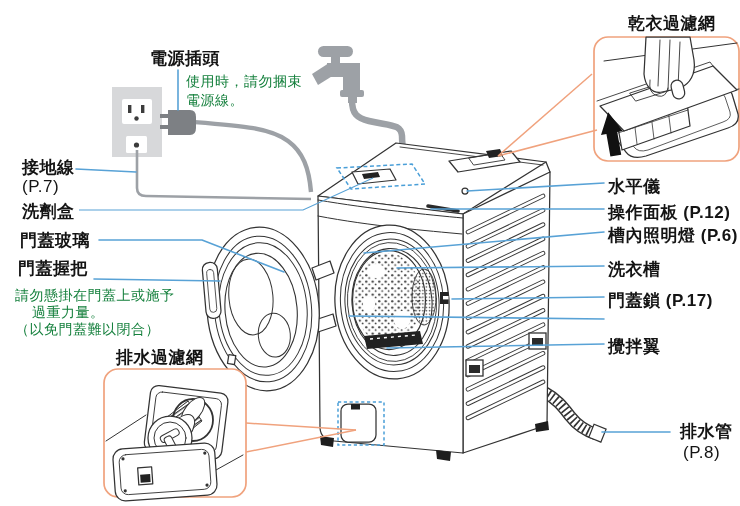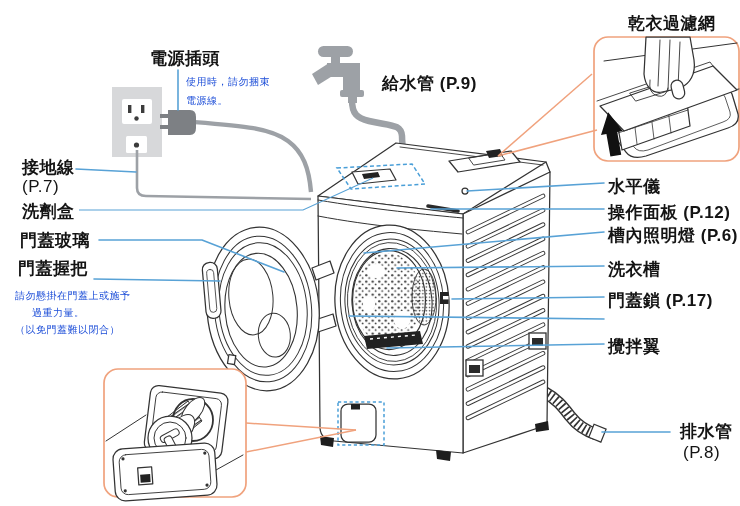--- a/index.html
+++ b/index.html
@@ -1,21 +1,21 @@
 <!DOCTYPE html>
 <html><head>
 <meta charset="utf-8">
 <style>
   html,body{margin:0;padding:0;background:#fff;}
   .canvas{position:relative;width:740px;height:506px;background:#fff;overflow:hidden;
           font-family:"Liberation Sans","DejaVu Sans",sans-serif;}
   .canvas svg{position:absolute;left:0;top:0;}
   .lbl{position:absolute;white-space:nowrap;color:#141414;}
   .big{font-size:17px;font-weight:700;letter-spacing:0.5px;}
-  .note{font-size:10px;font-weight:400;color:#1d4ed8;letter-spacing:0.5px;line-height:17px;}
+  .note{font-size:14px;font-weight:400;color:#15803d;letter-spacing:0.5px;line-height:17px;}
   .ln{stroke:#333;stroke-width:1.25;fill:none;stroke-linejoin:round;stroke-linecap:round;}
   .fw{fill:#fff;}
   .blue{stroke:#58a2d6;stroke-width:1.6;fill:none;stroke-linecap:round;stroke-linejoin:round;}
   .bluethin{stroke:#58a2d6;stroke-width:1.1;fill:none;}
   .orange{stroke:#f0a27d;stroke-width:1.5;fill:none;stroke-linejoin:round;}
   .obox{stroke:#f0a27d;stroke-width:1.7;fill:#fff;}
   .gray{fill:#9da1a6;}
   .graystk{stroke:#9da1a6;fill:none;}
 </style>
 </head>
@@ -232,31 +232,31 @@
     <path class="blue" d="M604,319 L349,316"></path>
     <path class="blue" d="M604,344 L387,348"></path>
     <path class="blue" d="M670,432 L602,432"></path>
   </g>
 </svg>
 
   <div class="lbl big" style="left:150px;top:47px">電源插頭</div>
   <div class="lbl note" style="left:186px;top:73px">使用時，請勿捆束</div>
   <div class="lbl note" style="left:186px;top:92px">電源線。</div>
 
-  <div class="lbl big" style="left:382px;top:72px">給水管 (P.9)</div>
   <div class="lbl big" style="left:628px;top:12px">乾衣過濾網</div>
 
   <div class="lbl big" style="left:22px;top:156px">接地線</div>
   <div class="lbl big" style="left:22px;top:177px;font-weight:400">(P.7)</div>
   <div class="lbl big" style="left:22px;top:200px">洗劑盒</div>
   <div class="lbl big" style="left:20px;top:229px">門蓋玻璃</div>
   <div class="lbl big" style="left:18px;top:257px">門蓋握把</div>
   <div class="lbl note" style="left:15px;top:287px">請勿懸掛在門蓋上或施予</div>
   <div class="lbl note" style="left:32px;top:304px">過重力量。</div>
   <div class="lbl note" style="left:15px;top:321px">（以免門蓋難以閉合）</div>
+  <div class="lbl big" style="left:116px;top:346px">排水過濾網</div>
 
   <div class="lbl big" style="left:608px;top:175px">水平儀</div>
   <div class="lbl big" style="left:608px;top:201px">操作面板 (P.12)</div>
   <div class="lbl big" style="left:608px;top:224px">槽內照明燈 (P.6)</div>
   <div class="lbl big" style="left:608px;top:258px">洗衣槽</div>
   <div class="lbl big" style="left:608px;top:289px">門蓋鎖 (P.17)</div>
   <div class="lbl big" style="left:608px;top:335px">攪拌翼</div>
 
   <div class="lbl big" style="left:680px;top:420px">排水管</div>
   <div class="lbl big" style="left:683px;top:443px;font-weight:400">(P.8)</div>

